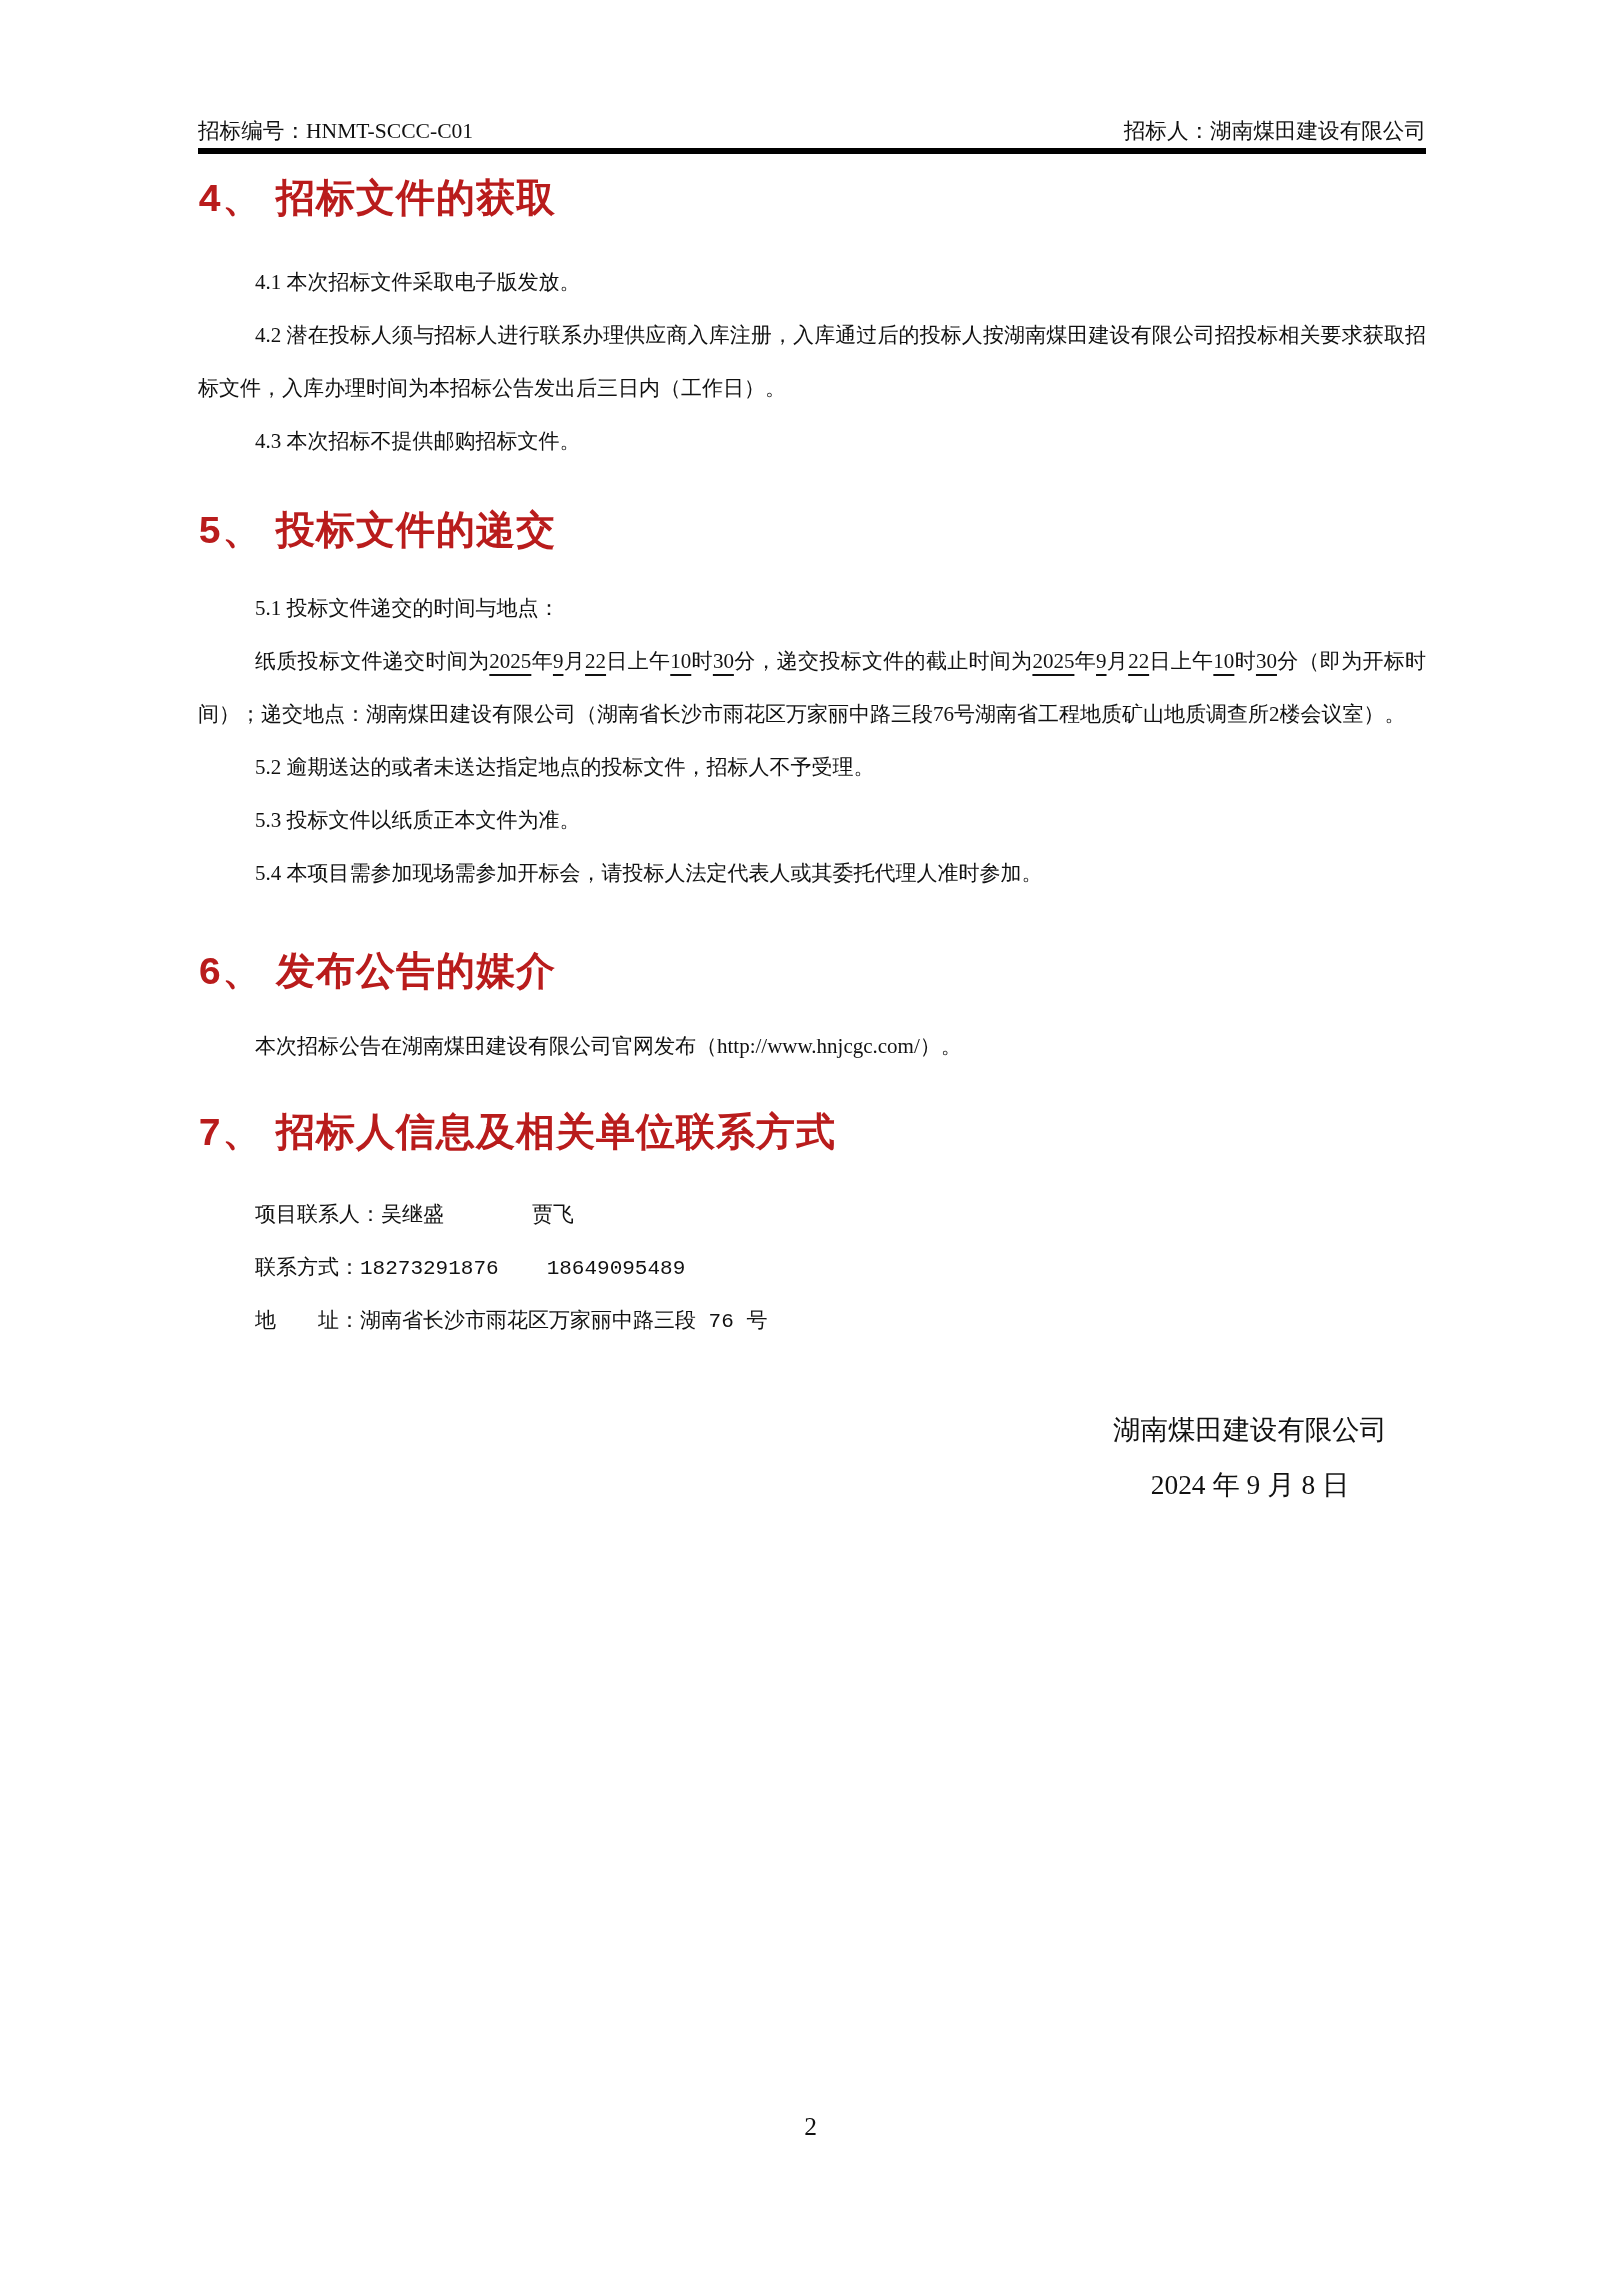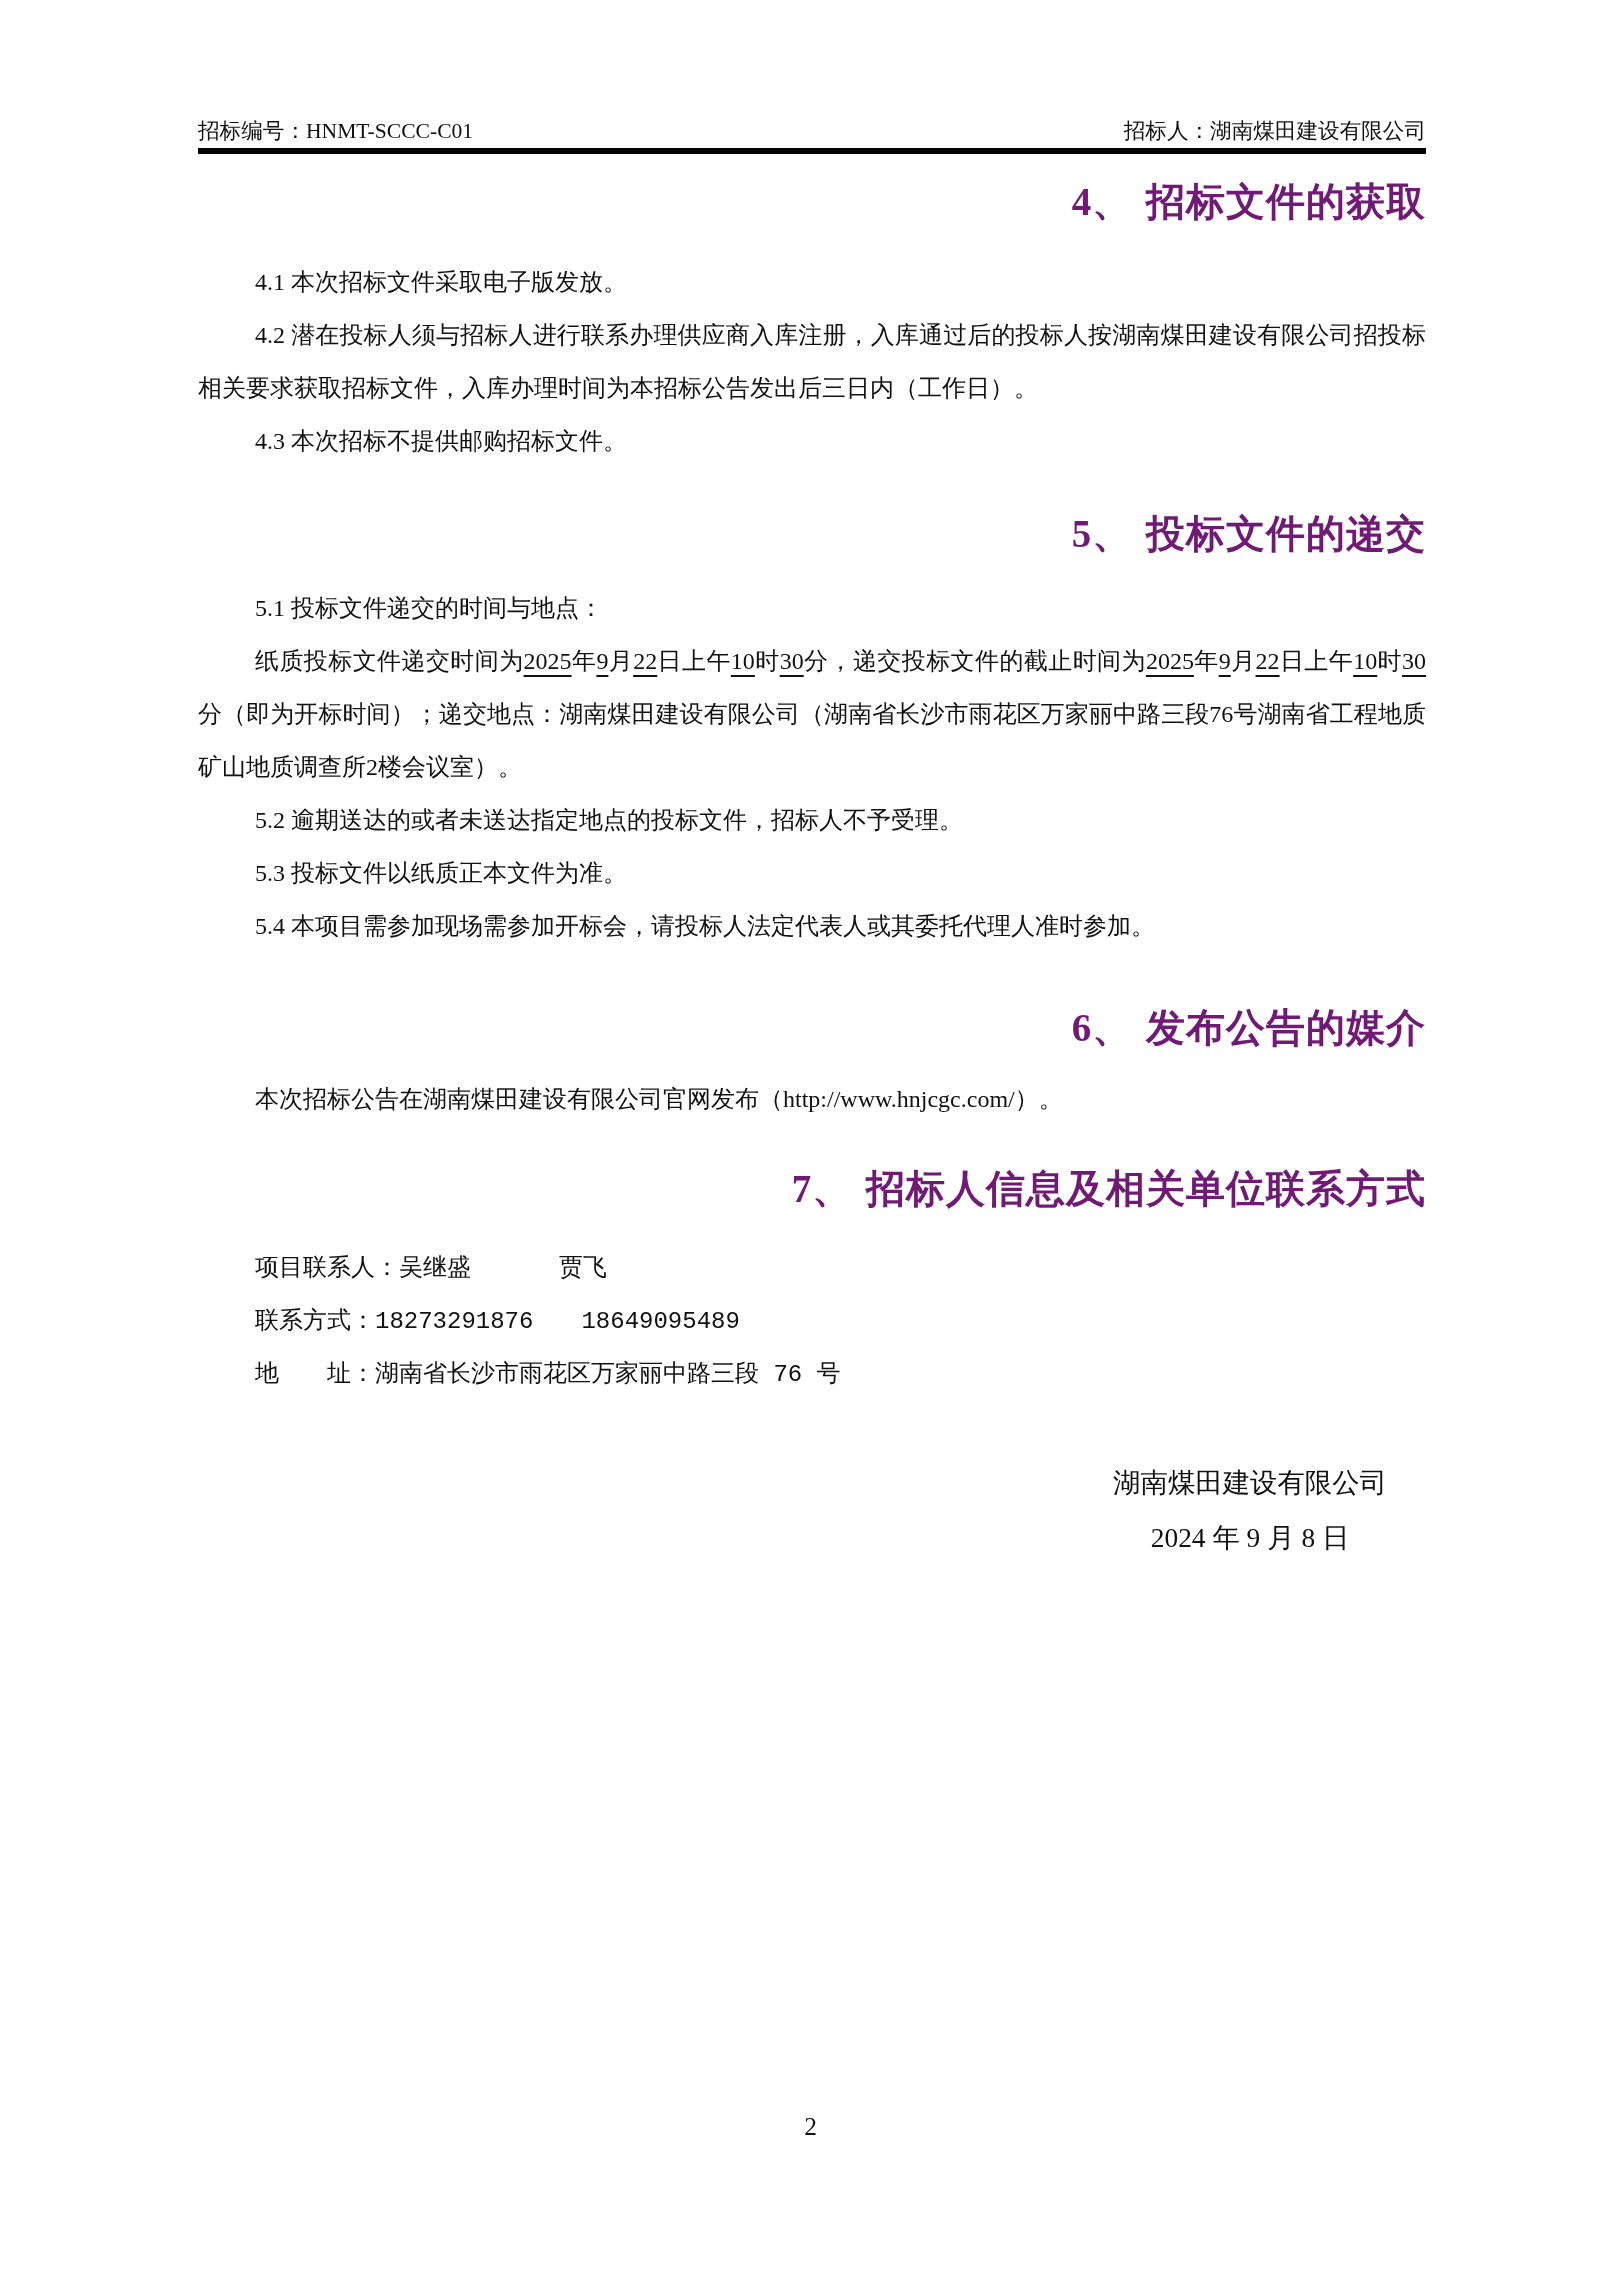--- a/index.html
+++ b/index.html
@@ -34,35 +34,34 @@
     background: #000000;
   }
   
   .content {
     position: absolute;
     top: 178px;
     left: 198px;
     width: 1228px;
   }
   h2.sec {
-    font-family: Liberation Serif, serif;
+    font-family: Liberation Mono, monospace;
     font-weight: 700;
     font-size: 39px;
     line-height: 47px;
     margin: 0 0 31px 0;
-    color: #701a75;
+    color: #b91c1c;
     letter-spacing: 1px;
-    text-align: right;
   }
   h2.sec .sec-num { margin-right: 13.7px; }
   h2.sec-5 { margin-top: 42px; margin-bottom: 24.5px; }
   h2.sec-6 { margin-top: 51px; margin-bottom: 22px; }
   h2.sec-7 { margin-top: 39px; margin-bottom: 30px; }
   p.body {
-    font-size: 24px;
+    font-size: 21px;
     line-height: 53px;
     margin: 0;
     text-align: justify;
   }
   p.ind { text-indent: 57px; }
   p.body u {
     text-decoration: underline;
     text-underline-offset: 5.9px;
     text-decoration-thickness: 2px;
   }

